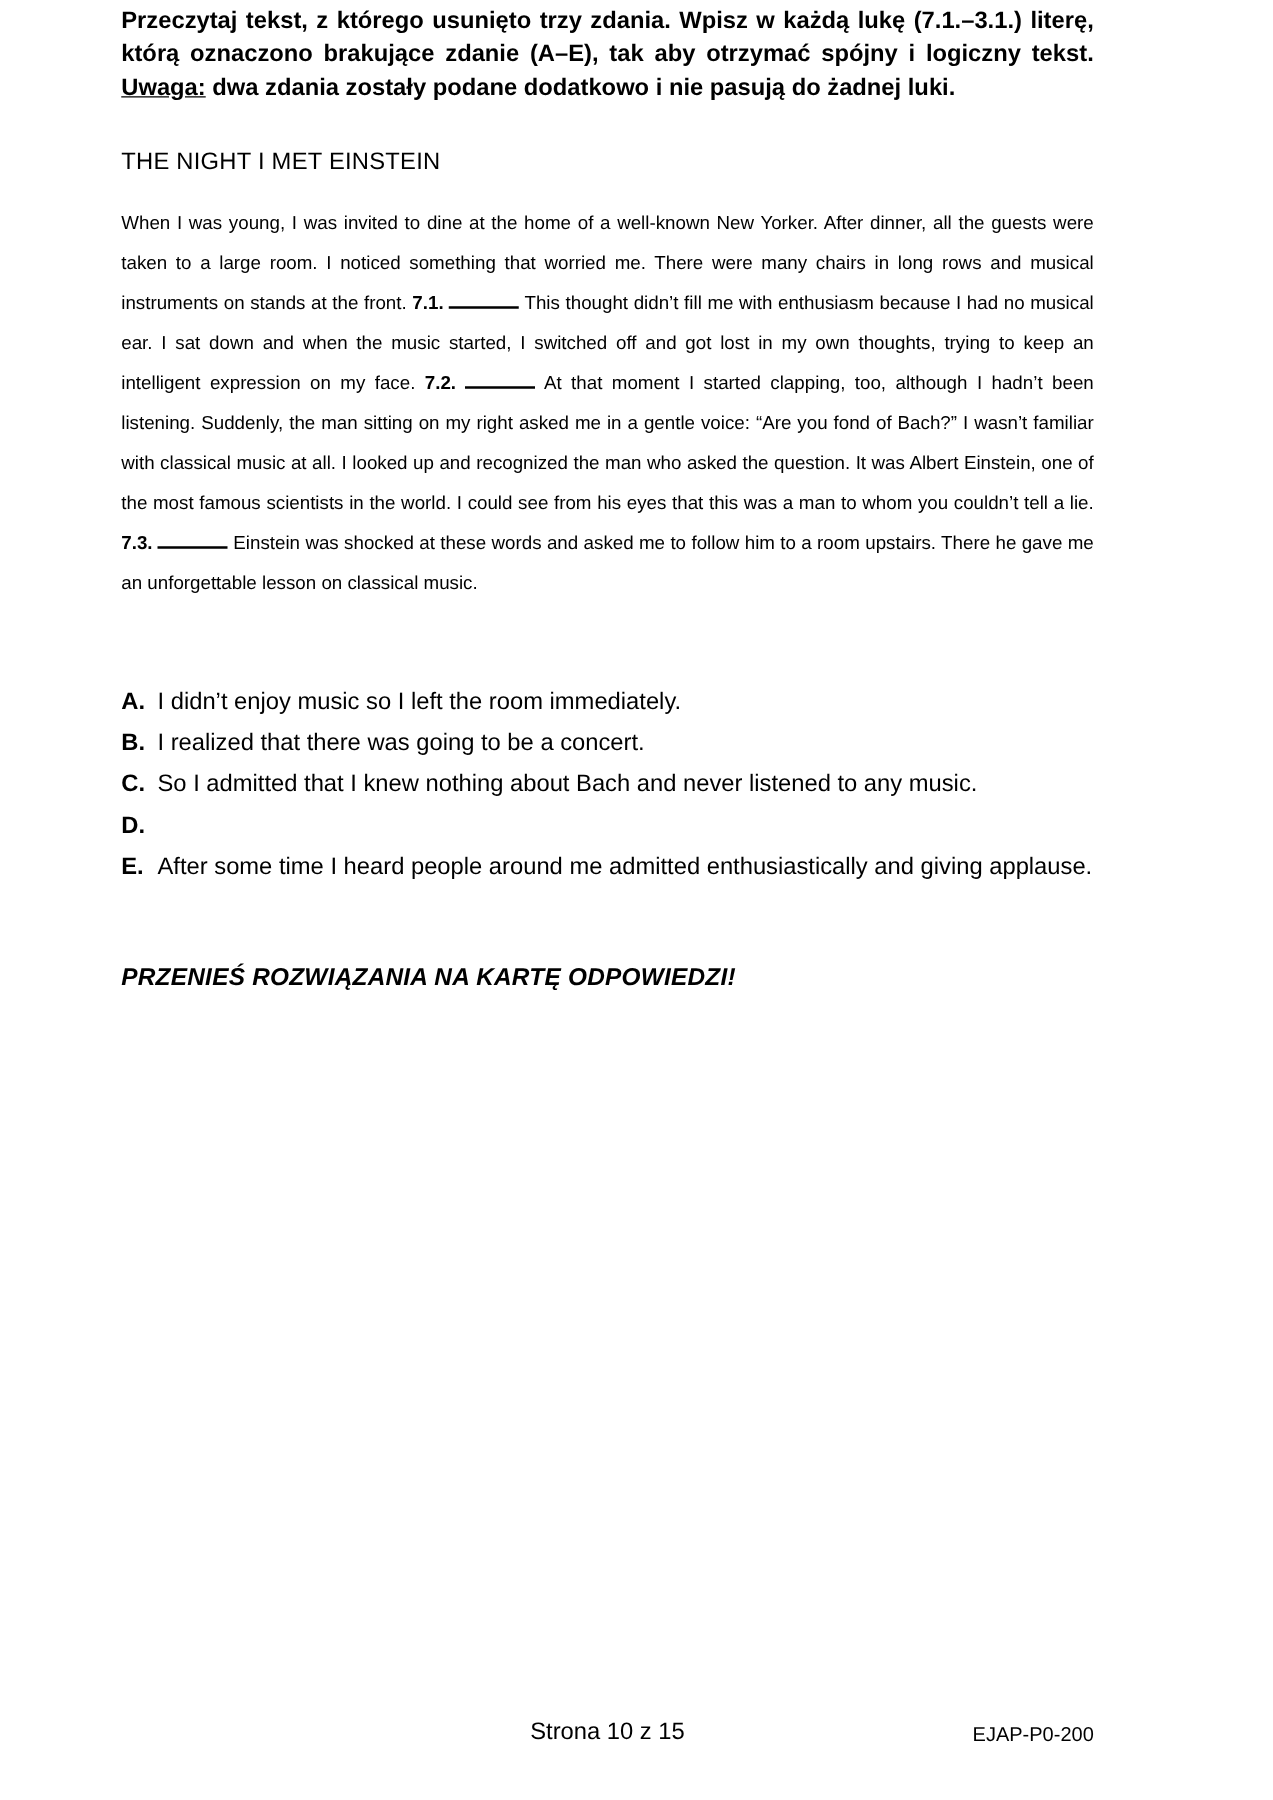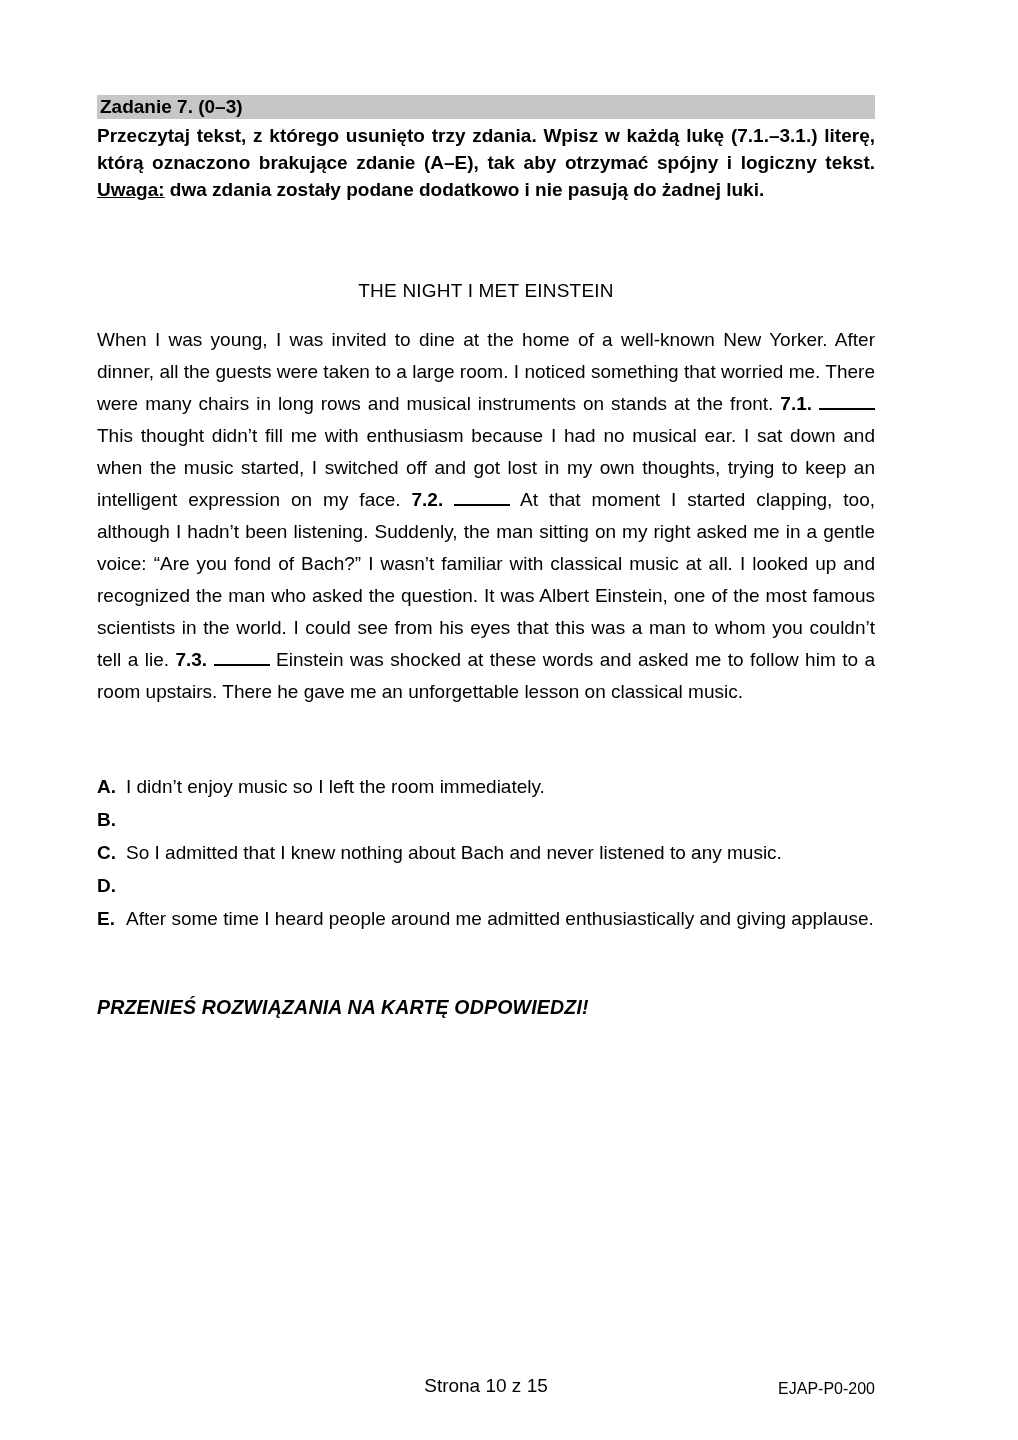--- a/index.html
+++ b/index.html
@@ -35,29 +35,28 @@
     text-align: justify;
     text-align-last: justify;
   }
   .note {
     font-size: 19px;
     font-weight: bold;
     line-height: 27px;
   }
   .note .u { text-decoration: underline; }
   .reading-title {
-    margin-top: 74px;
-    text-align: center;
+    margin-top: 32px;
     font-size: 19px;
     line-height: 27px;
     letter-spacing: 0.2px;
   }
   .reading-text {
     margin-top: 20px;
-    font-size: 19px;
+    font-size: 15px;
     line-height: 32px;
     text-align: justify;
   }
   .gap-wrap { white-space: nowrap; }
   .gap-label { font-weight: bold; }
   .blank {
     display: inline-block;
     width: 56px;
     border-bottom: 2px solid #000;
     height: 2px;
@@ -109,21 +108,20 @@
     font-size: 16px;
     line-height: 24px;
   }
 </style>
 </head>
 <body>
 
 <div class="page">
   <div class="content">
 
-    <div class="task-header" style="background: rgb(198, 198, 198);">Zadanie 7. (0–3)</div>
 
     <div class="instructions">
       <span>Przeczytaj tekst, z którego usunięto trzy zdania. Wpisz w każdą lukę (7.1.–3.1.) literę, którą oznaczono brakujące zdanie (A–E), tak aby otrzymać spójny i logiczny tekst.</span>
     </div>
 
     <div class="note">
       <span class="u">Uwaga:</span><span> dwa zdania zostały podane dodatkowo i nie pasują do żadnej luki.</span>
     </div>
 
     <div class="reading-title">THE NIGHT I MET EINSTEIN</div>
@@ -131,20 +129,21 @@
     <div class="reading-text">When I was young, I was invited to dine at the home of a well-known New Yorker. After dinner, all the guests were taken to a large room. I noticed something that worried me. There were many chairs in long rows and musical instruments on stands at the front. <span class="gap-wrap"><span class="gap-label">7.1.</span>&nbsp;<span class="blank"></span></span> This thought didn’t fill me with enthusiasm because I had no musical ear. I sat down and when the music started, I switched off and got lost in my own thoughts, trying to keep an intelligent expression on my face. <span class="gap-wrap"><span class="gap-label">7.2.</span>&nbsp;<span class="blank"></span></span> At that moment I started clapping, too, although I hadn’t been listening. Suddenly, the man sitting on my right asked me in a gentle voice: “Are you fond of Bach?” I wasn’t familiar with classical music at all. I looked up and recognized the man who asked the question. It was Albert Einstein, one of the most famous scientists in the world. I could see from his eyes that this was a man to whom you couldn’t tell a lie. <span class="gap-wrap"><span class="gap-label">7.3.</span>&nbsp;<span class="blank"></span></span> Einstein was shocked at these words and asked me to follow him to a room upstairs. There he gave me an unforgettable lesson on classical music.</div>
 
 
     <ul class="options">
         <li class="option-row">
           <span class="option-letter">A.</span>
           <span class="option-text">I didn’t enjoy music so I left the room immediately.</span>
         </li>
         <li class="option-row">
           <span class="option-letter">B.</span>
+          <span class="option-text">I realized that there was going to be a concert.</span>
         </li>
         <li class="option-row">
           <span class="option-letter">C.</span>
           <span class="option-text">So I admitted that I knew nothing about Bach and never listened to any music.</span>
         </li>
         <li class="option-row">
           <span class="option-letter">D.</span>
         </li>
         <li class="option-row">
           <span class="option-letter">E.</span>

